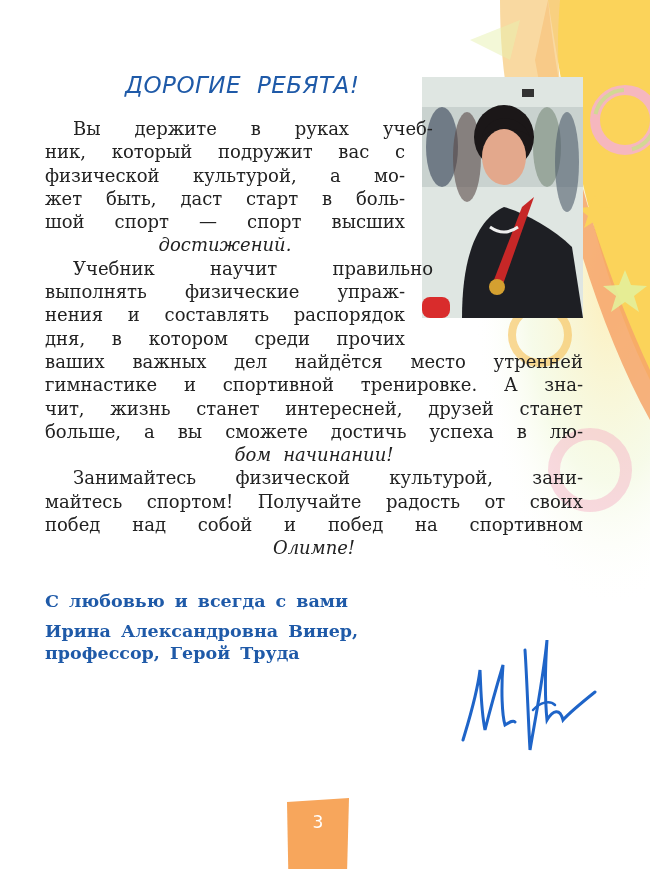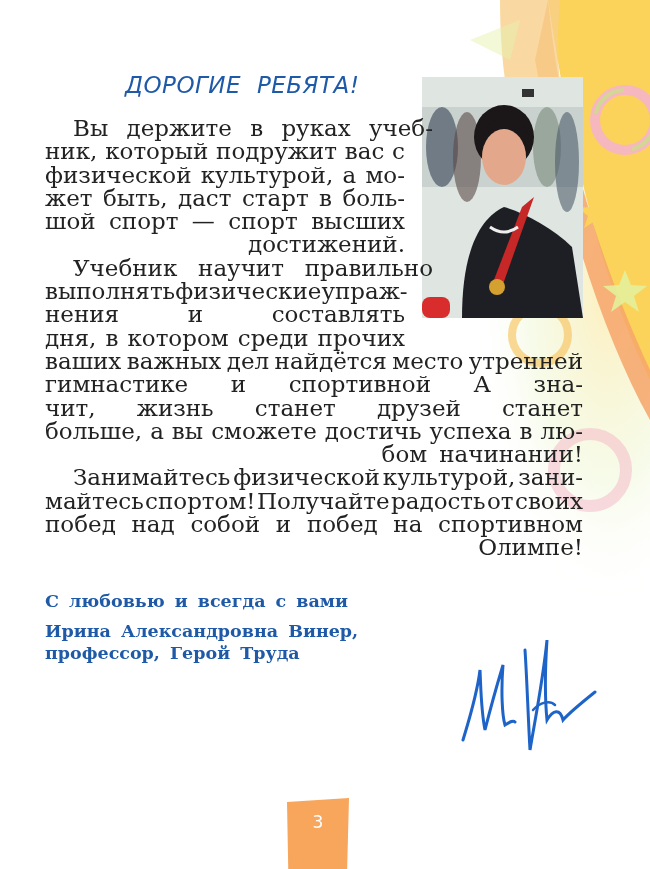--- a/index.html
+++ b/index.html
@@ -11,25 +11,25 @@
   .bg-deco { position: absolute; inset: 0; pointer-events: none; }
   .title {
     position: absolute; left: 125px; top: 72px;
     font-family: "DejaVu Sans", "Liberation Sans", sans-serif;
     font-size: 23px; color: #1f5aa8; letter-spacing: 0.5px; word-spacing: 8px;
     font-weight: normal;
     font-style: italic;
   }
   .body-text {
     position: absolute; left: 45px; top: 117px; width: 538px;
-    font-size: 23px; line-height: 23.3px; color: #222;
+    font-size: 18px; line-height: 23.3px; color: #222;
   }
   .line { white-space: nowrap; display: flex; justify-content: space-between; height: 23.3px; }
   .line.narrow { width: 360px; }
-  .line.last { justify-content: flex-end; gap: 12px; }
+  .line.last { justify-content: center; gap: 12px; font-style: italic; }
   .line.indent { padding-left: 28px; }
   .photo {
     position: absolute; left: 422px; top: 77px; width: 161px; height: 241px;
     background: linear-gradient(180deg,#e6ece8 0%, #d9dfdb 30%, #cfd3cb 55%, #2a2c30 56%, #1c1d22 100%);
     overflow: hidden;
   }
   .signoff {
     position: absolute; left: 45px; top: 590px; color: #1f5aa8;
     font-size: 17.5px; line-height: 22px;
   }
@@ -141,47 +141,50 @@
   </div>
   <div class="line narrow">
     <span>выполнять</span>
       <span>физические</span>
       <span>упраж-</span>
   </div>
   <div class="line narrow">
     <span>нения</span>
       <span>и</span>
       <span>составлять</span>
+      <span>распорядок</span>
   </div>
   <div class="line narrow">
     <span>дня,</span>
       <span>в</span>
       <span>котором</span>
       <span>среди</span>
       <span>прочих</span>
   </div>
   <div class="line">
     <span>ваших</span>
       <span>важных</span>
       <span>дел</span>
       <span>найдётся</span>
       <span>место</span>
       <span>утренней</span>
   </div>
   <div class="line">
     <span>гимнастике</span>
       <span>и</span>
       <span>спортивной</span>
+      <span>тренировке.</span>
       <span>А</span>
       <span>зна-</span>
   </div>
   <div class="line">
     <span>чит,</span>
       <span>жизнь</span>
       <span>станет</span>
+      <span>интересней,</span>
       <span>друзей</span>
       <span>станет</span>
   </div>
   <div class="line">
     <span>больше,</span>
       <span>а</span>
       <span>вы</span>
       <span>сможете</span>
       <span>достичь</span>
       <span>успеха</span>

